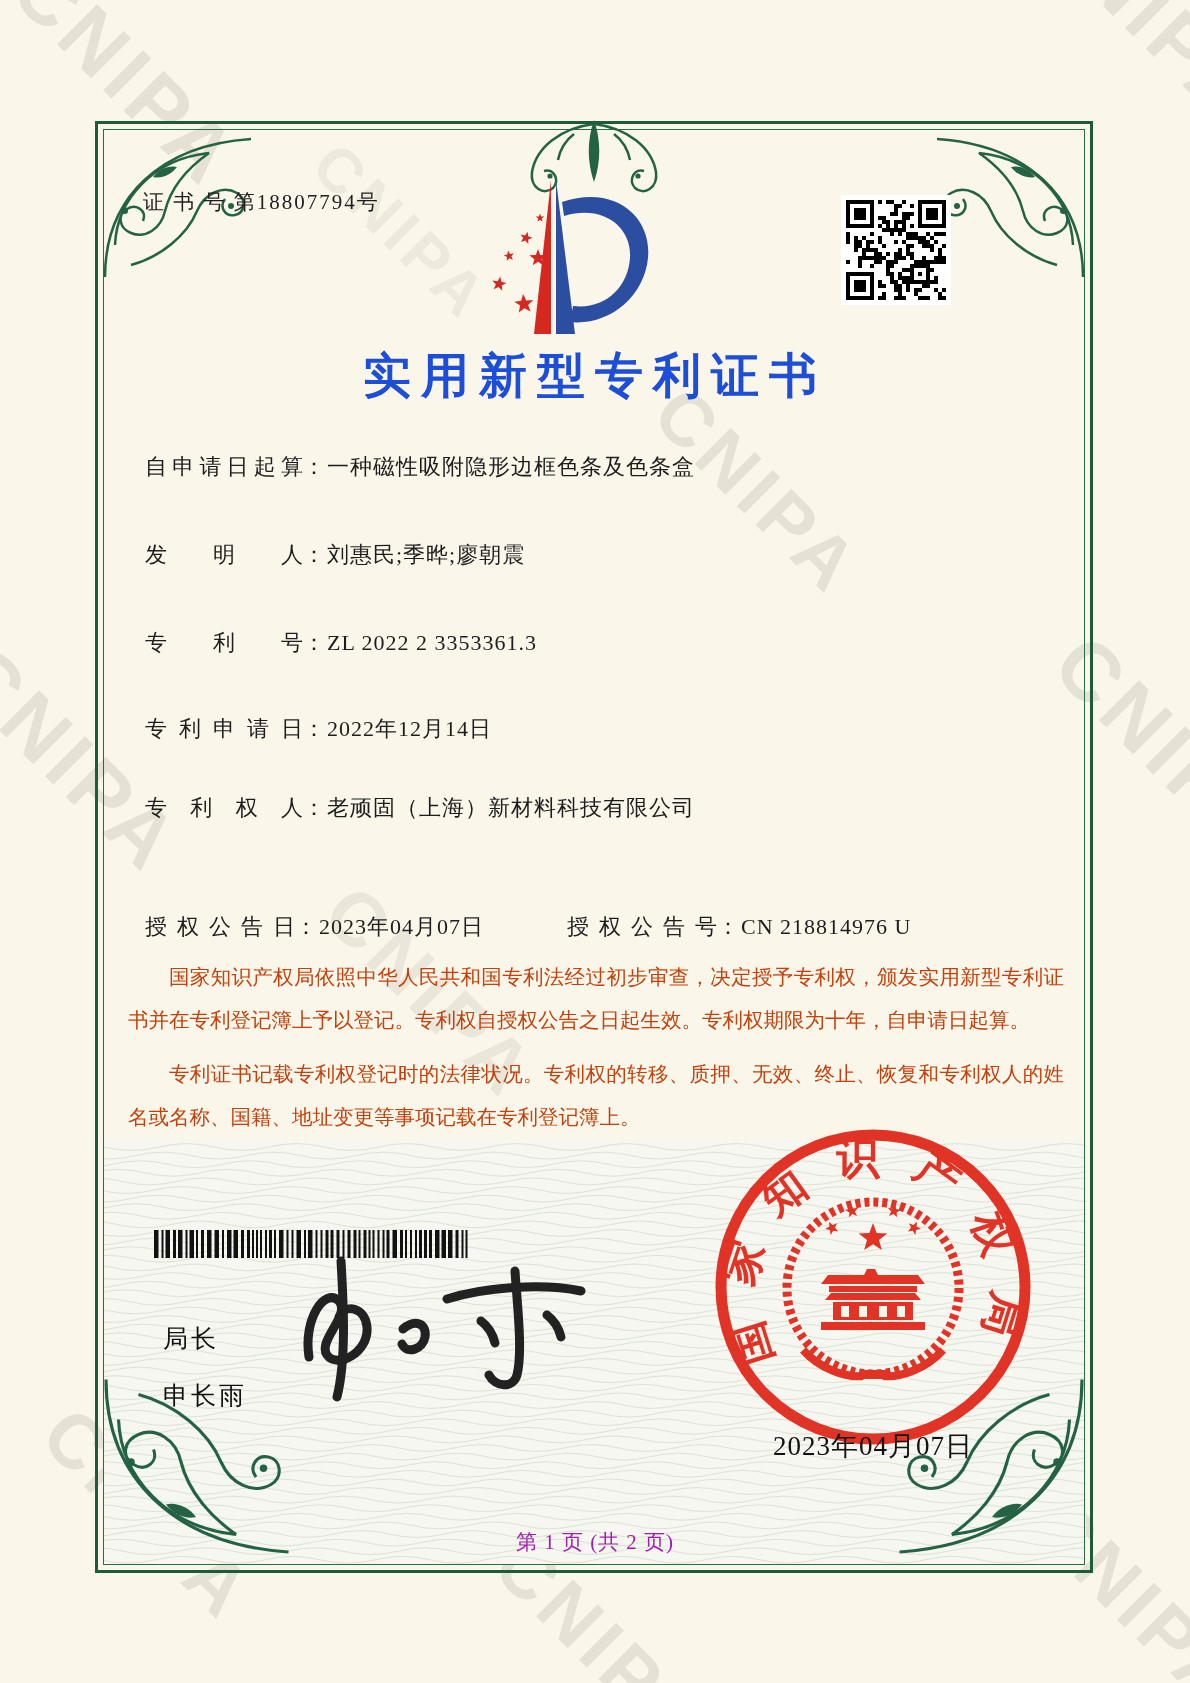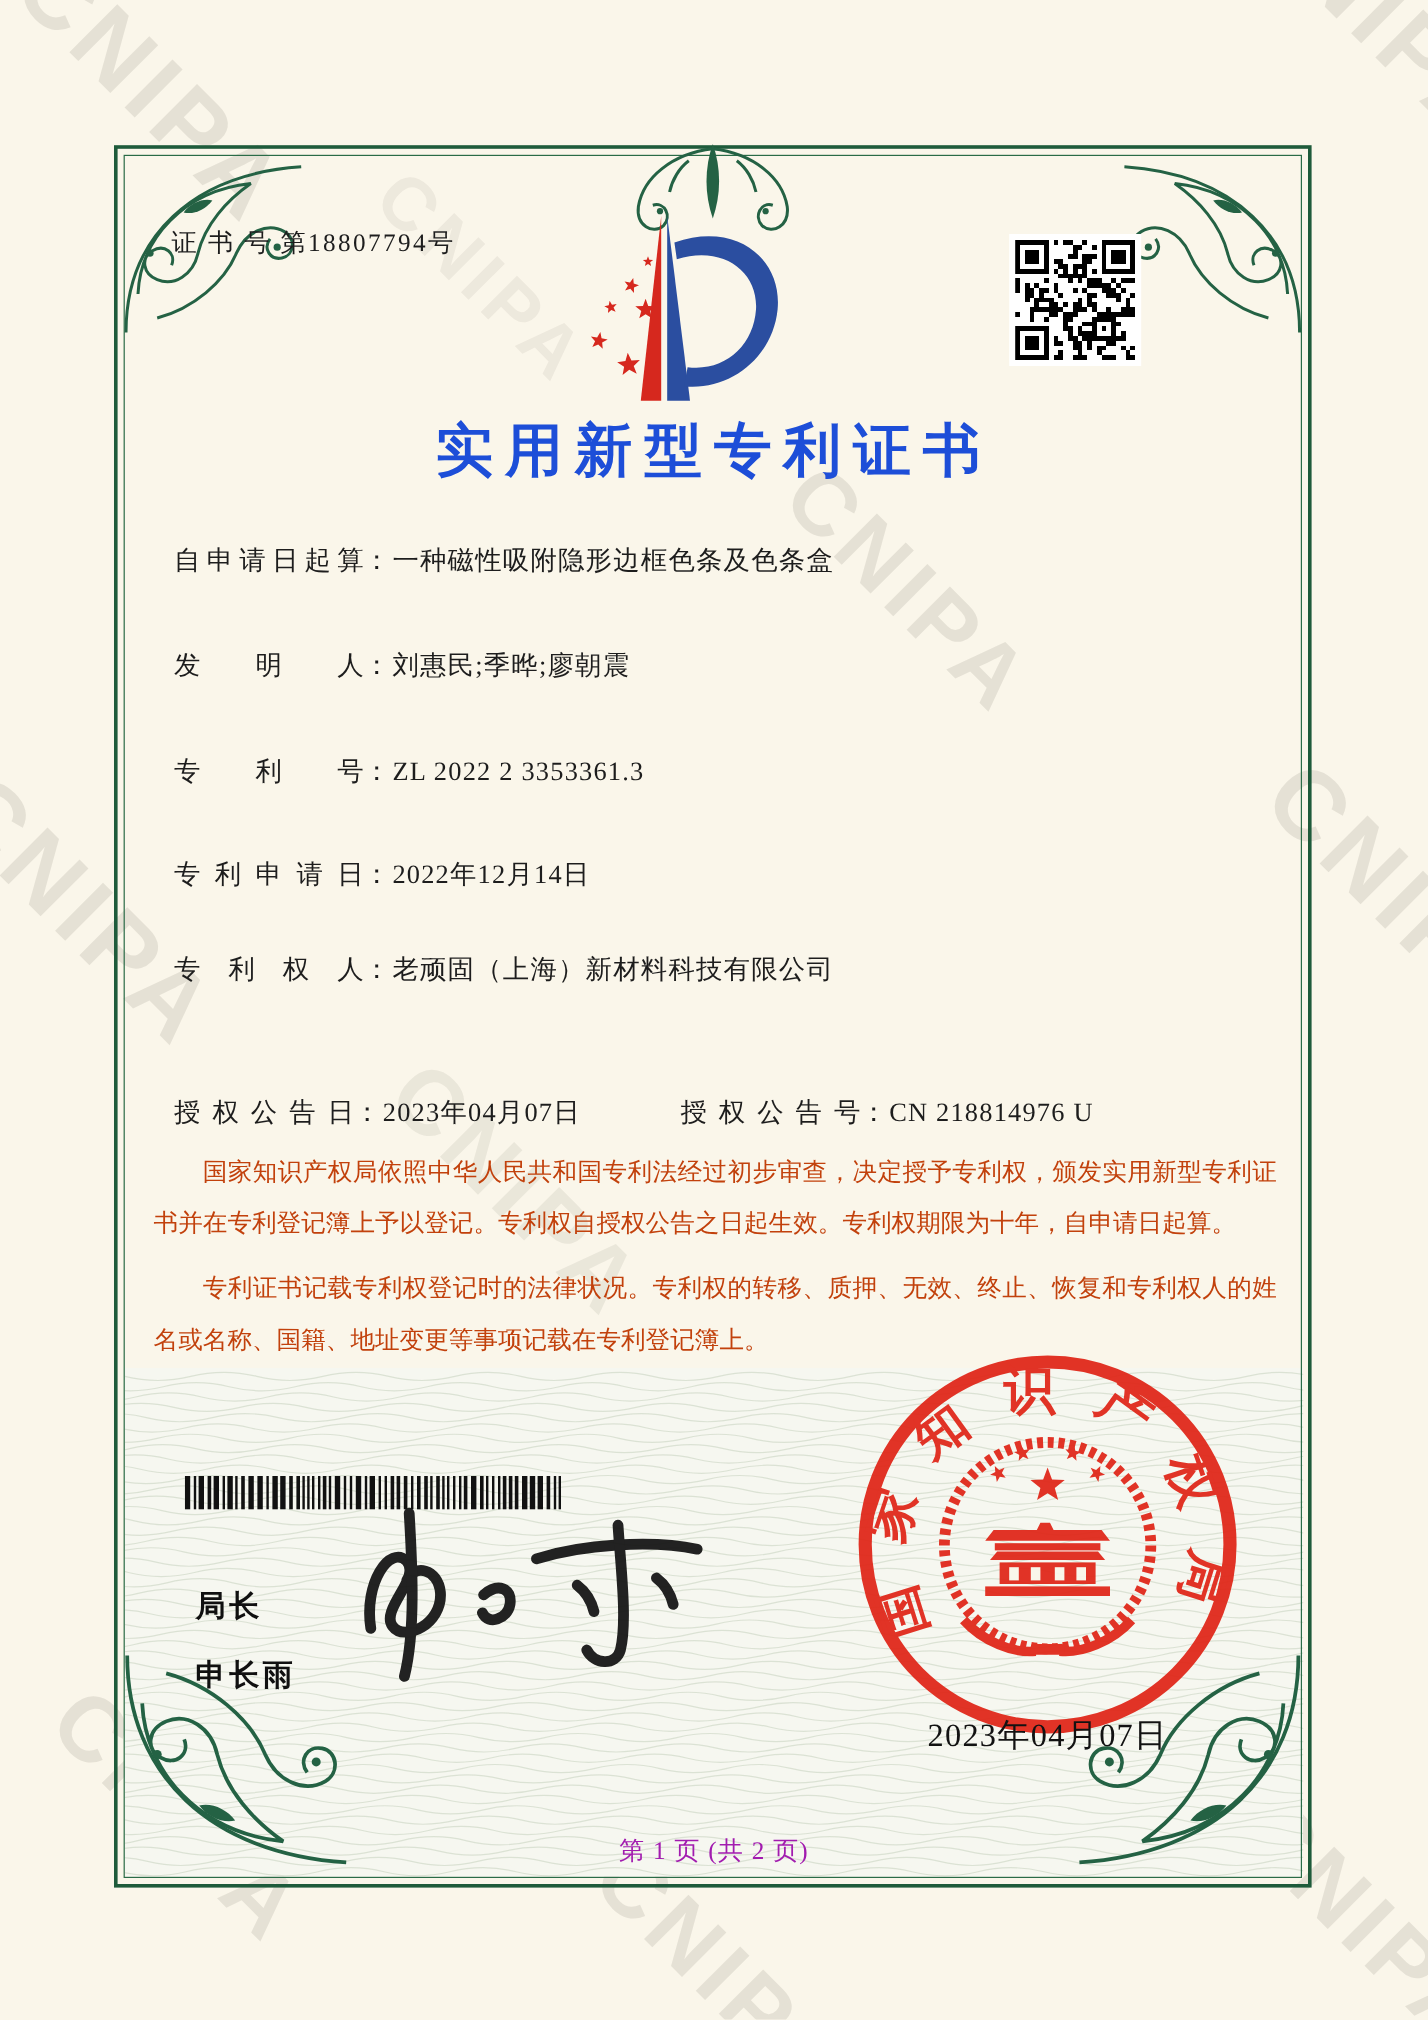--- a/index.html
+++ b/index.html
@@ -37,21 +37,21 @@
 
   .paras{position:absolute;left:128px;top:956px;width:936px;font-size:20.5px;
       line-height:2.12;text-align:justify;color:#c2410c;}
   .paras p{margin:0 0 10px 0;text-indent:2em;}
 
   .waves{position:absolute;left:104px;top:1140px;}
 
   .barcode{position:absolute;left:154px;top:1230px;}
 
   .director{position:absolute;left:163px;top:1322px;
-      font-family:"Liberation Sans","DejaVu Sans",sans-serif;font-weight:700;
+      font-family:"Liberation Sans","DejaVu Sans",sans-serif;font-weight:400;
       font-size:25px;letter-spacing:3px;color:#101010;}
   .director div{margin-bottom:24px;}
 
   .signature{position:absolute;left:275px;top:1245px;}
 
   .seal{position:absolute;left:703px;top:1122px;opacity:.93;}
   .seal-date{position:absolute;left:748px;top:1428px;width:250px;text-align:center;
       font-size:27px;color:#121212;letter-spacing:1px;}
 
   .page-footer{position:absolute;left:0;top:1528px;width:1190px;text-align:center;

